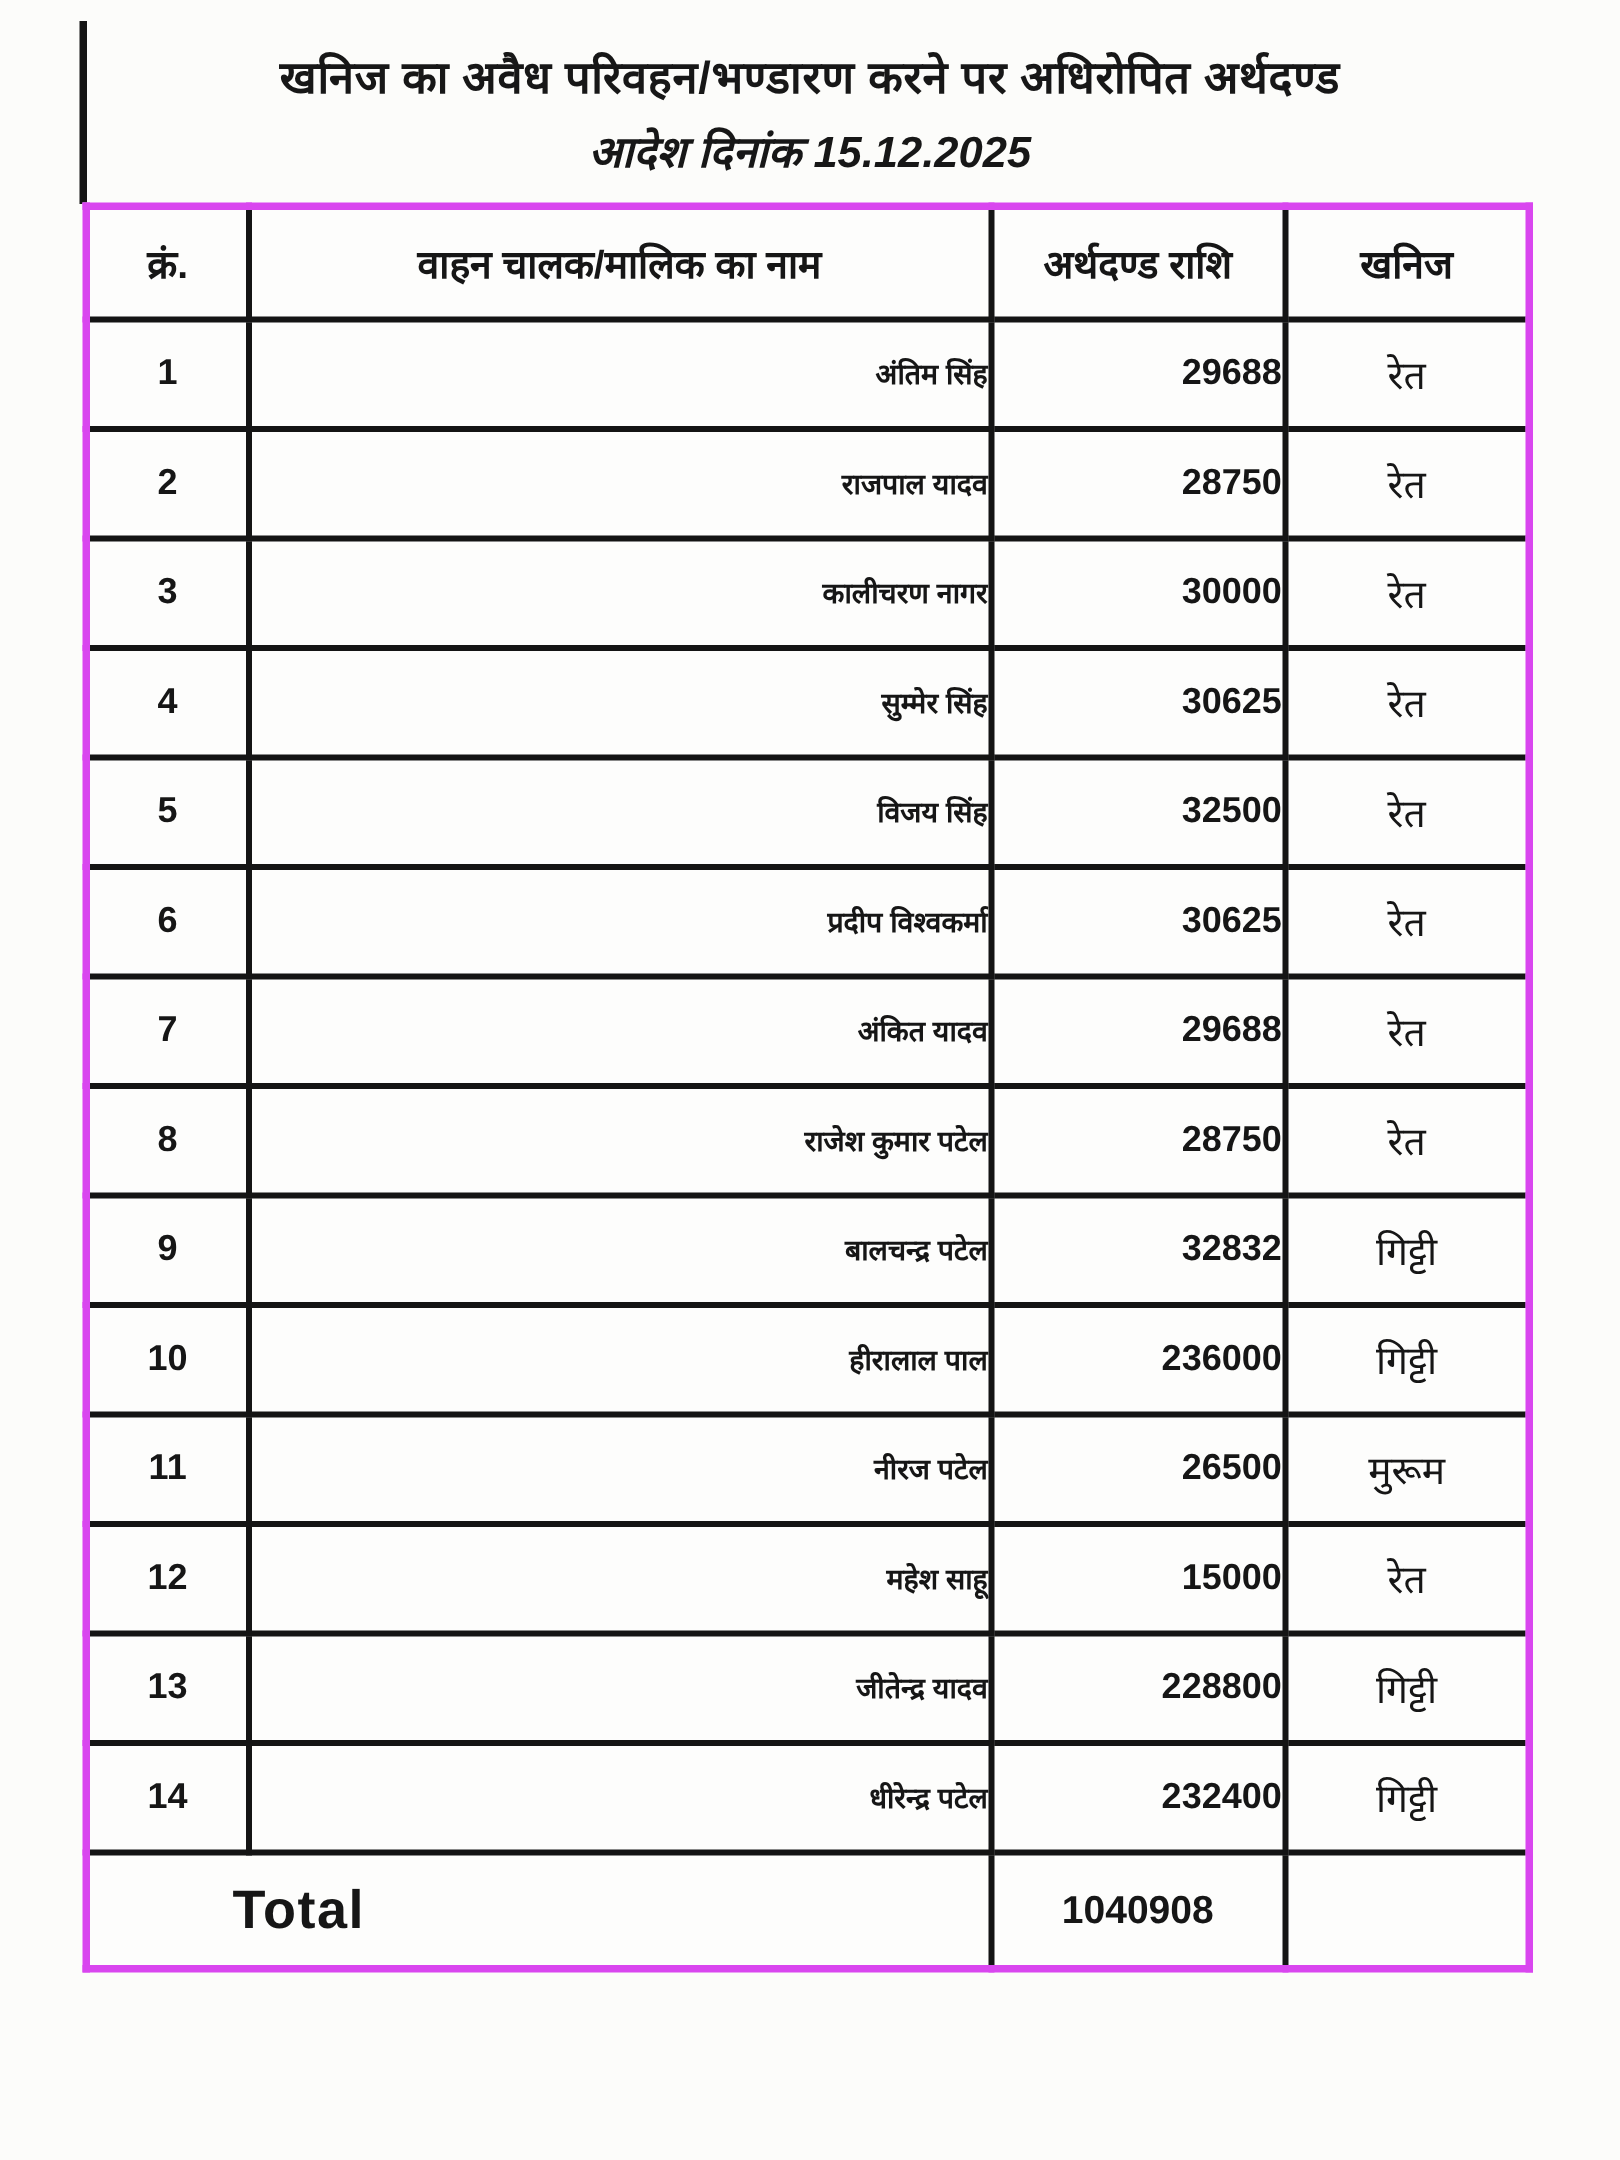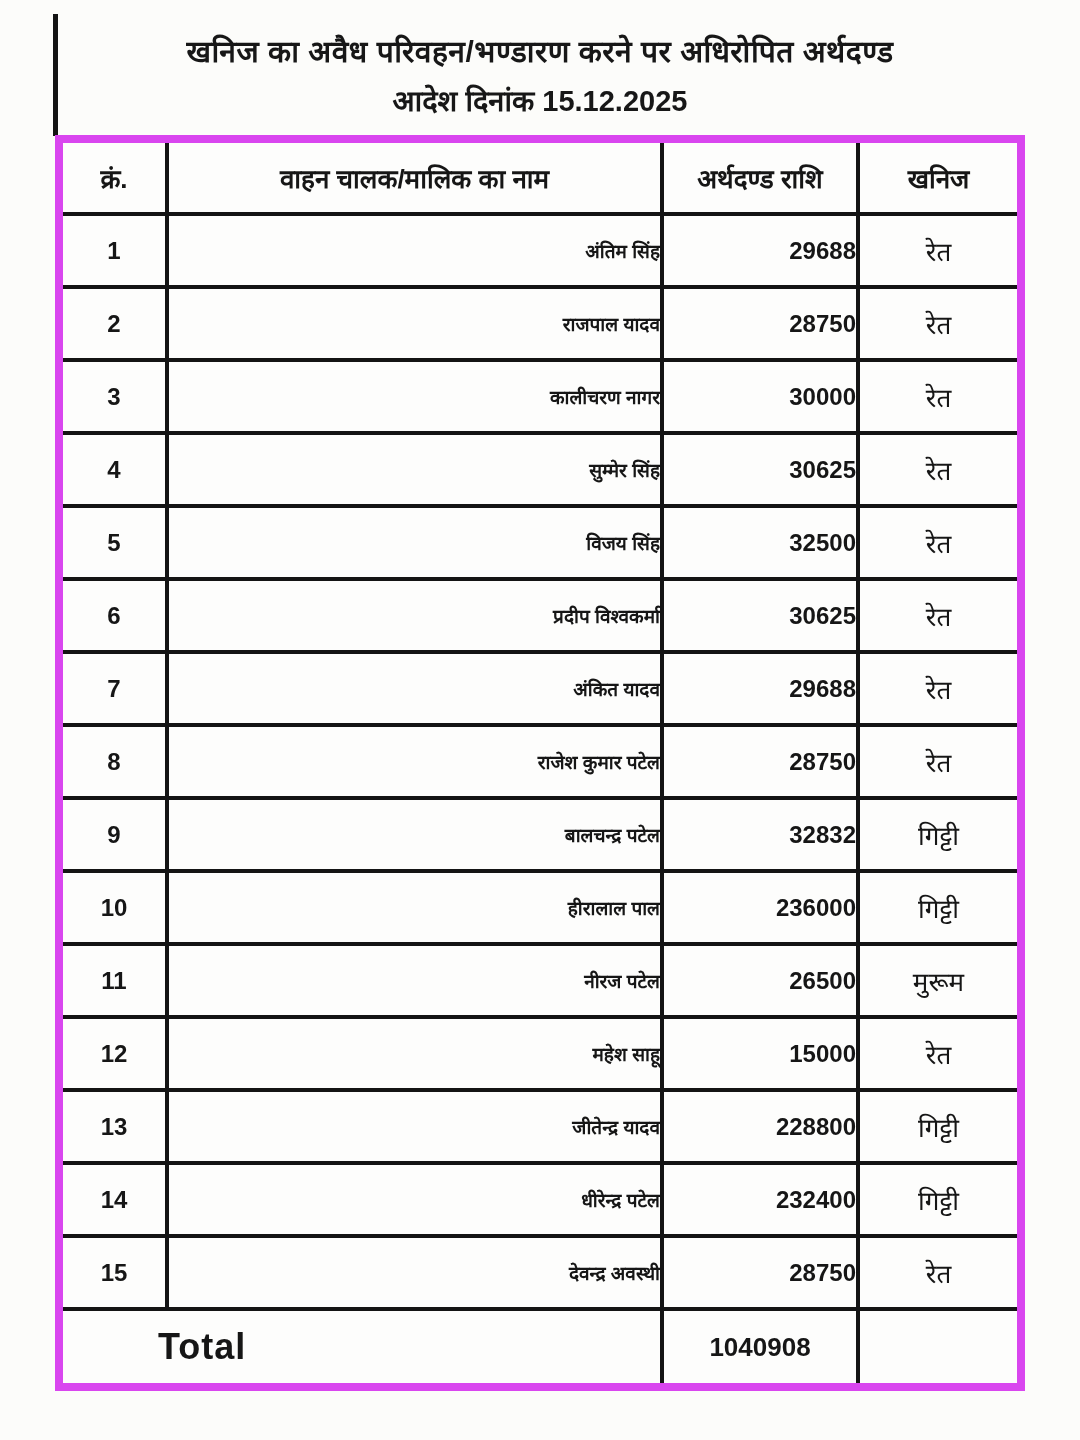--- a/index.html
+++ b/index.html
@@ -29,37 +29,38 @@
     font-size: 30px;
     font-weight: bold;
     letter-spacing: 0.5px;
     color: #171717;
   }
   .title-line2 {
     margin-top: 9px;
     font-size: 29px;
     font-weight: bold;
     color: #171717;
+    font-style: italic;
   }
   .title-line2 .date { font-family: "Liberation Sans", sans-serif; }
 
   table.fine-table {
     position: absolute;
     left: 55px; top: 135px;
     width: 962px;
     border-collapse: collapse;
     table-layout: fixed;
     background: #fdfdfc;
   }
   .fine-table th, .fine-table td {
     border: 4px solid #141414;
     vertical-align: middle;
     overflow: hidden;
   }
-  .fine-table { border: 8px solid #d946ef; }
+  .fine-table { border: 5px solid #d946ef; }
 
   .fine-table thead tr { height: 75px; }
   .fine-table tbody tr { height: 73px; }
   .fine-table tfoot tr { height: 78px; }
 
   .fine-table th {
     font-size: 26px;
     font-weight: bold;
     text-align: center;
   }
@@ -206,26 +207,20 @@
         <td class="name">जीतेन्द्र यादव</td>
         <td class="amount">228800</td>
         <td class="mineral">गिट्टी</td>
       </tr>
       <tr>
         <td class="sno">14</td>
         <td class="name">धीरेन्द्र पटेल</td>
         <td class="amount">232400</td>
         <td class="mineral">गिट्टी</td>
       </tr>
-      <tr>
-        <td class="sno">15</td>
-        <td class="name">देवन्द्र अवस्थी</td>
-        <td class="amount">28750</td>
-        <td class="mineral">रेत</td>
-      </tr>
     </tbody>
     <tfoot>
       <tr>
         <td class="total-label-cell" colspan="2">Total</td>
         <td class="total-amount-cell">1040908</td>
         <td class="mineral"></td>
       </tr>
     </tfoot>
   </table>
 

